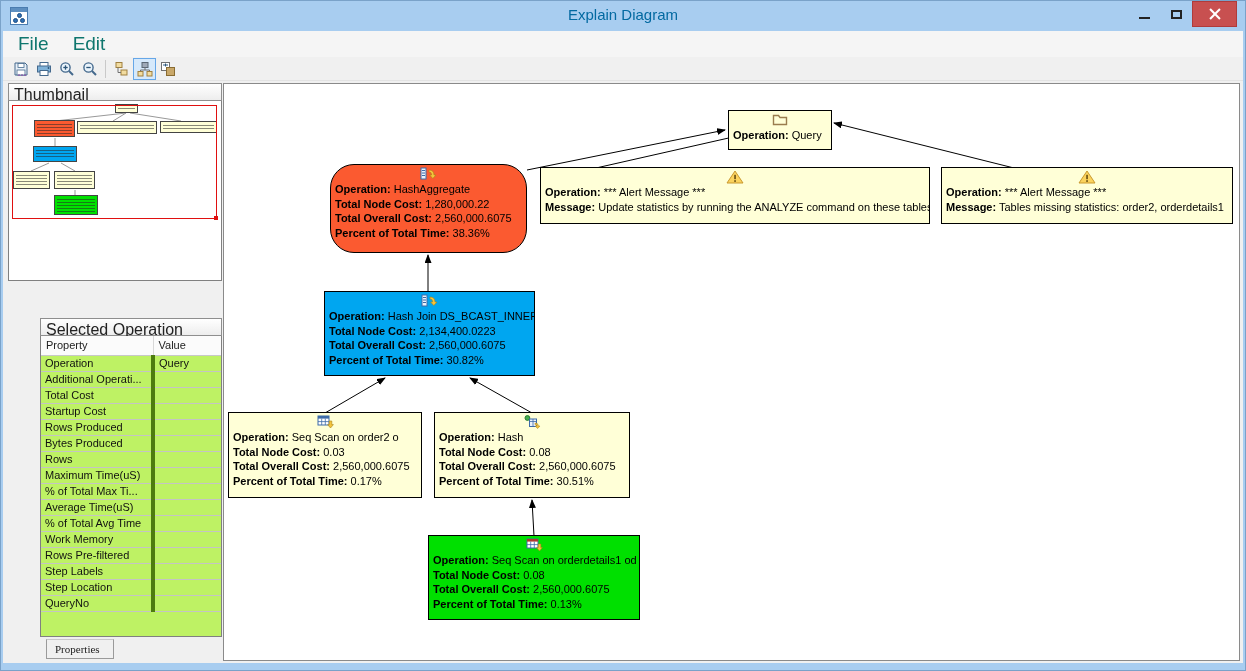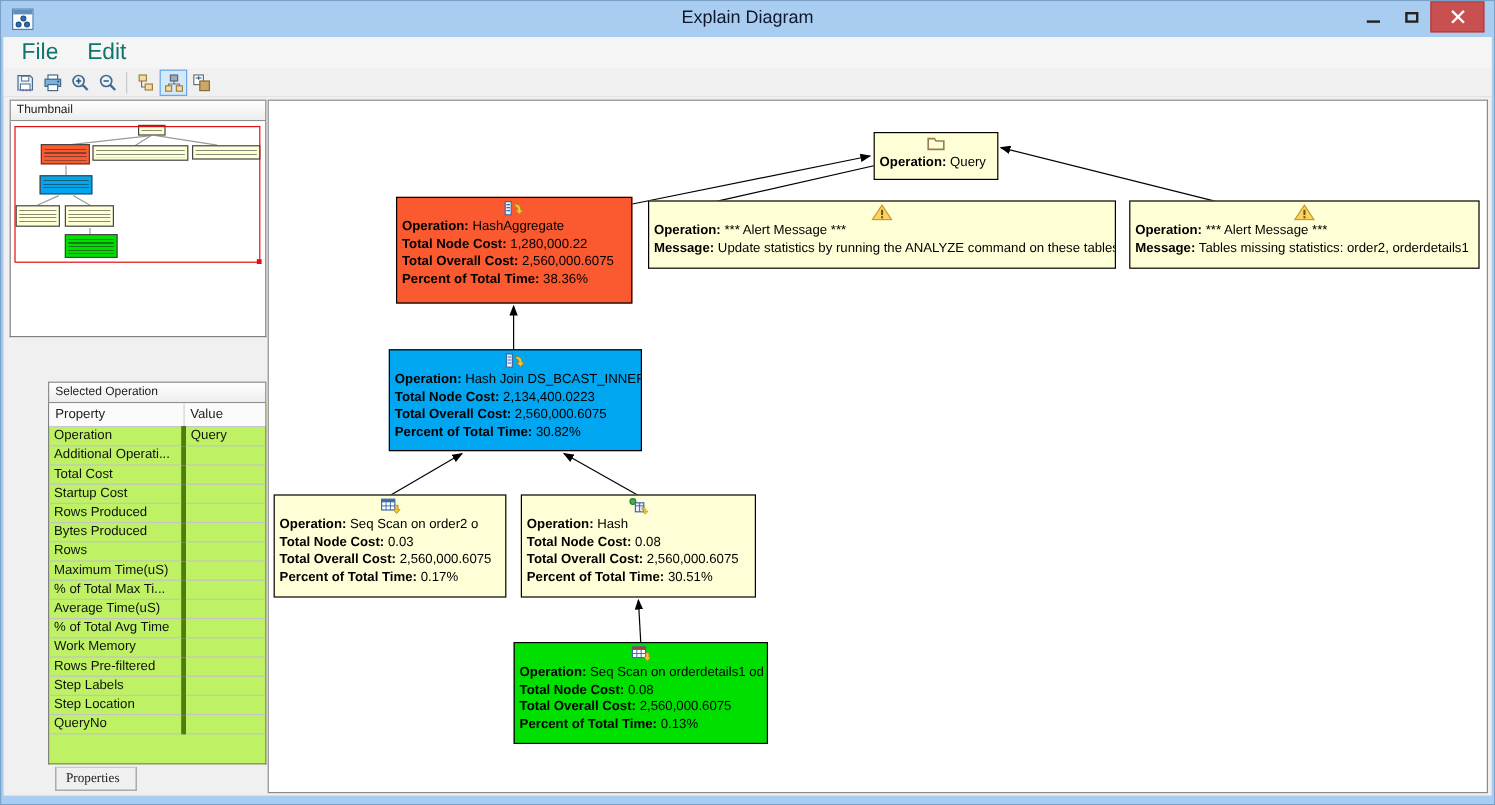--- a/index.html
+++ b/index.html
@@ -9,21 +9,21 @@
   .window { position:relative; width:1246px; height:671px; background:#A8CDF0;
             border:1px solid #7AA2C9; overflow:hidden; }
 
   
   .titlebar { position:absolute; top:0; left:0; right:0; height:30px; background:#A8CDF0; }
   .app-icon { position:absolute; left:9px; top:6px; width:18px; height:18px; background:#fff;
               border:1px solid #4A7CB0; }
   .app-icon .strip { position:absolute; top:0; left:0; right:0; height:4px; background:#5E8FC0; }
   .app-icon .dot { position:absolute; width:5px; height:5px; border-radius:50%; background:#2F6FB2; border:1px solid #1d4f86;}
   .app-icon .d1 { left:6px; top:5px; } .app-icon .d2 { left:2px; top:10px; } .app-icon .d3 { left:9px; top:10px; }
-  .title { position:absolute; left:0; right:0; top:5px; text-align:center; font-size:15px; color:#0f172a; }
+  .title { position:absolute; left:0; right:0; top:5px; text-align:center; font-size:15px; color:#0369a1; }
   .controls { position:absolute; right:8px; top:0; height:26px; display:flex; align-items:stretch; }
   .ctl { width:32px; display:flex; align-items:center; justify-content:center; cursor:default; }
   .ctl .min-glyph { width:11px; height:2px; background:#222; margin-top:8px; }
   .ctl .max-glyph { width:11px; height:9px; border:2px solid #222; background:transparent; }
   .ctl-close { width:45px; background:#C85050; border:1px solid #B03B3B; display:flex; align-items:center; justify-content:center; }
   .x-glyph { position:relative; width:12px; height:12px; }
   .x-glyph::before, .x-glyph::after { content:""; position:absolute; left:-1px; top:5px; width:14px; height:2px; background:#fff; }
   .x-glyph::before { transform:rotate(45deg); } .x-glyph::after { transform:rotate(-45deg); }
 
   
@@ -34,21 +34,21 @@
 
   .toolbar { position:absolute; top:26px; left:0; right:0; height:24px; background:#F0F0F0;
              display:flex; align-items:center; padding-left:6px; border-bottom:1px solid #E3E3E3; }
   .tool-btn { width:23px; height:22px; display:flex; align-items:center; justify-content:center; border:1px solid transparent; }
   .tool-btn.selected { border:1px solid #66A7E8; background:#D6E9FB; }
   .tool-sep { width:1px; height:18px; background:#C9C9C9; margin:0 4px; }
 
   
   .sidebar { position:absolute; left:5px; top:52px; width:214px; bottom:4px; }
   .group-header { height:18px; background:linear-gradient(#FFFFFF,#EDEDED); border:1px solid #8E8E8E;
-                  font-size:10px; color:#222; padding:2px 0 0 5px; }
+                  font-size:16px; color:#222; padding:2px 0 0 5px; }
   .thumb-group { position:absolute; top:0; left:0; right:0; height:230px; }
   .thumb-canvas { position:absolute; top:18px; left:0; right:0; height:180px; background:#fff; border:1px solid #808080; border-top:none; }
   .viewport-rect { position:absolute; left:3px; top:4px; width:205px; height:114px; border:1px solid #E01010; }
   .viewport-handle { position:absolute; right:-2px; bottom:-2px; width:4px; height:4px; background:#E01010; }
   .mini-node { position:absolute; border:1px solid #444; }
   .mini-node .tx { position:absolute; left:2px; right:2px; top:3px; bottom:2px;
         background:repeating-linear-gradient(to bottom, rgba(40,40,40,.55) 0 1px, transparent 1px 3px); }
   .mini-lines { position:absolute; left:0; top:0; }
 
   .selop-group { position:absolute; top:235px; left:0; right:0; bottom:0;margin-left:32px; }
@@ -64,21 +64,21 @@
                border:1px solid #9A9A9A; border-top:1px solid #C9C9C9; font-size:11px; padding:3px 0 0 8px; color:#222;font-family:Liberation Serif, serif; }
 
   
   .main { position:absolute; left:220px; top:52px; right:3px; bottom:2px; background:#fff; border:1px solid #8A8A8A; overflow:hidden; }
   .arrows { position:absolute; left:0; top:0; width:100%; height:100%; }
   .node { position:absolute; border:1px solid #000; font-size:11px; color:#000; padding:2px 4px; overflow:hidden; }
   .node .node-icon { text-align:center; height:15px; line-height:13px; }
   .node .ln { white-space:nowrap; line-height:14.6px; }
   .node .lb { font-weight:bold; }
   .node-yellow { background:#FFFFD7; }
-  .node-red    { background:#FB5A30; }
+  .node-red    { background:#FB5A30;border-radius:24px; }
   .node-blue   { background:#00A6F0; }
   .node-green  { background:#00E000; }
   .node-query  { text-align:left;margin-top:22px; }
 
   #n-query  { left:504px; top:4px;  width:104px; height:40px; }
   #n-hagg   { left:106px; top:80px; width:197px; height:89px; }
   #n-alert1 { left:316px; top:83px; width:390px; height:57px; }
   #n-alert2 { left:717px; top:83px; width:292px; height:57px; }
   #n-hjoin  { left:100px; top:207px; width:211px; height:85px; }
   #n-scan1  { left:4px;   top:328px; width:194px; height:86px; }

